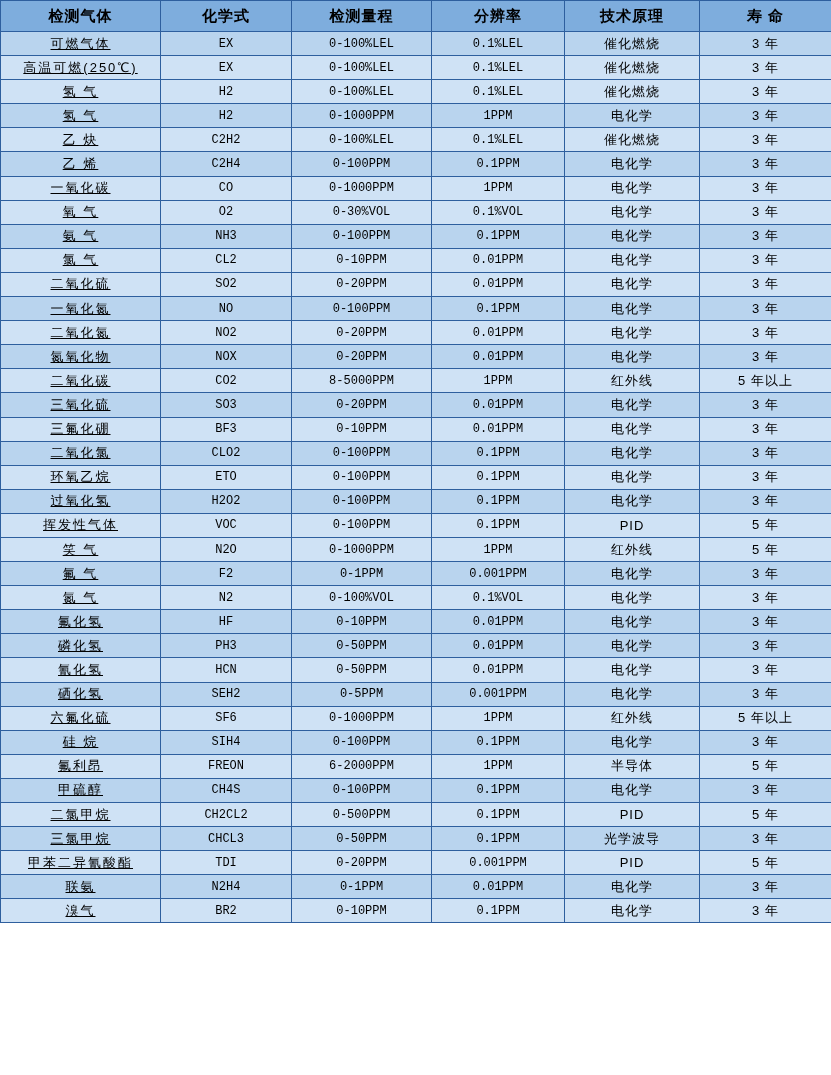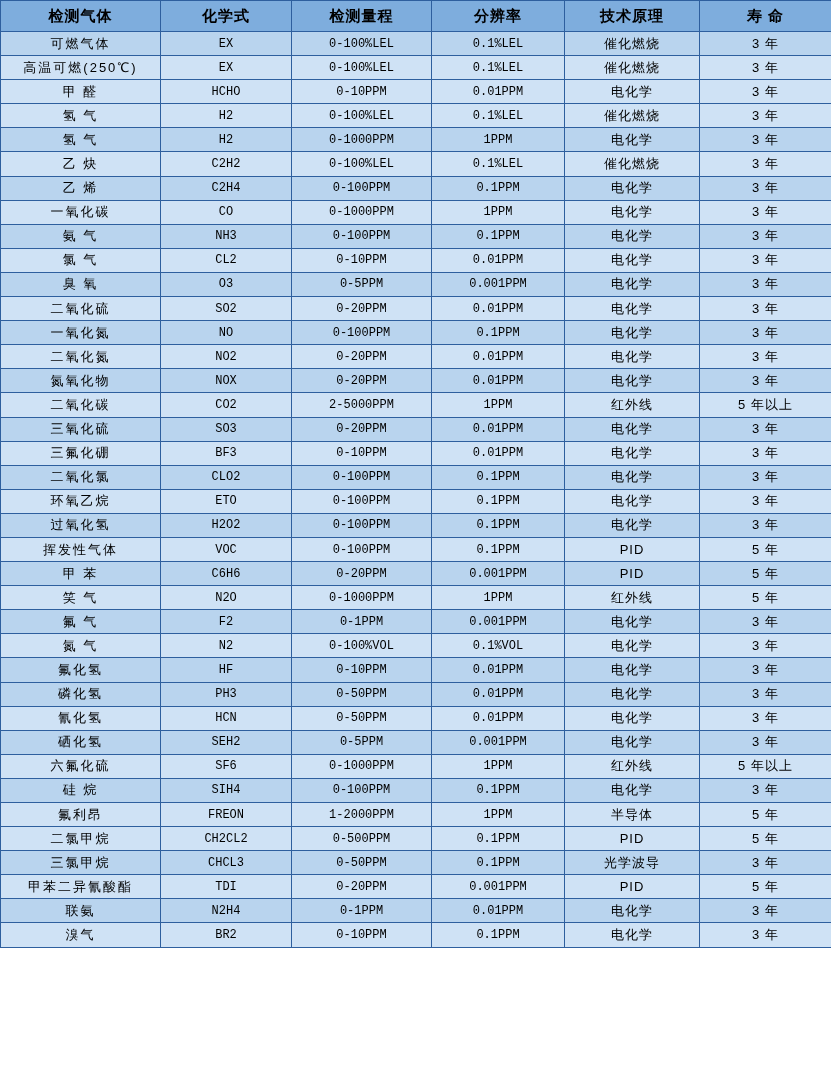--- a/index.html
+++ b/index.html
@@ -44,20 +44,21 @@
     height: 21.1px;
     font-size: 13px;
     background: #b9d4ee;
     font-weight: normal;
   }
   table.gas-table tbody tr.alt td {
     background: #cfe2f5;
   }
   table.gas-table tbody td.name {
     letter-spacing: 2px;
+    text-decoration: underline;
   }
   table.gas-table tbody td.formula,
   table.gas-table tbody td.range,
   table.gas-table tbody td.res {
     font-family: "Liberation Mono", monospace;
     font-size: 12px;
     letter-spacing: 0px;
   }
   table.gas-table tbody td.life,
   table.gas-table tbody td.tech {
@@ -97,28 +98,20 @@
       </tr>
       <tr class="alt">
         <td class="name">高温可燃(250℃)</td>
         <td class="formula">EX</td>
         <td class="range">0-100%LEL</td>
         <td class="res">0.1%LEL</td>
         <td class="tech">催化燃烧</td>
         <td class="life">3 年</td>
       </tr>
       <tr class="alt">
-        <td class="name">甲 醛</td>
-        <td class="formula">HCHO</td>
-        <td class="range">0-10PPM</td>
-        <td class="res">0.01PPM</td>
-        <td class="tech">电化学</td>
-        <td class="life">3 年</td>
-      </tr>
-      <tr class="alt">
         <td class="name">氢 气</td>
         <td class="formula">H2</td>
         <td class="range">0-100%LEL</td>
         <td class="res">0.1%LEL</td>
         <td class="tech">催化燃烧</td>
         <td class="life">3 年</td>
       </tr>
       <tr>
         <td class="name">氢 气</td>
         <td class="formula">H2</td>
@@ -144,44 +137,44 @@
         <td class="life">3 年</td>
       </tr>
       <tr class="alt">
         <td class="name">一氧化碳</td>
         <td class="formula">CO</td>
         <td class="range">0-1000PPM</td>
         <td class="res">1PPM</td>
         <td class="tech">电化学</td>
         <td class="life">3 年</td>
       </tr>
+      <tr class="alt">
+        <td class="name">氧 气</td>
+        <td class="formula">O2</td>
+        <td class="range">0-30%VOL</td>
+        <td class="res">0.1%VOL</td>
+        <td class="tech">电化学</td>
+        <td class="life">3 年</td>
+      </tr>
       <tr>
         <td class="name">氨 气</td>
         <td class="formula">NH3</td>
         <td class="range">0-100PPM</td>
         <td class="res">0.1PPM</td>
         <td class="tech">电化学</td>
         <td class="life">3 年</td>
       </tr>
       <tr class="alt">
         <td class="name">氯 气</td>
         <td class="formula">CL2</td>
         <td class="range">0-10PPM</td>
         <td class="res">0.01PPM</td>
         <td class="tech">电化学</td>
         <td class="life">3 年</td>
       </tr>
-      <tr>
-        <td class="name">臭 氧</td>
-        <td class="formula">O3</td>
-        <td class="range">0-5PPM</td>
-        <td class="res">0.001PPM</td>
-        <td class="tech">电化学</td>
-        <td class="life">3 年</td>
-      </tr>
       <tr class="alt">
         <td class="name">二氧化硫</td>
         <td class="formula">SO2</td>
         <td class="range">0-20PPM</td>
         <td class="res">0.01PPM</td>
         <td class="tech">电化学</td>
         <td class="life">3 年</td>
       </tr>
       <tr>
         <td class="name">一氧化氮</td>
@@ -203,21 +196,21 @@
         <td class="name">氮氧化物</td>
         <td class="formula">NOX</td>
         <td class="range">0-20PPM</td>
         <td class="res">0.01PPM</td>
         <td class="tech">电化学</td>
         <td class="life">3 年</td>
       </tr>
       <tr class="alt">
         <td class="name">二氧化碳</td>
         <td class="formula">CO2</td>
-        <td class="range">2-5000PPM</td>
+        <td class="range">8-5000PPM</td>
         <td class="res">1PPM</td>
         <td class="tech">红外线</td>
         <td class="life">5 年以上</td>
       </tr>
       <tr>
         <td class="name">三氧化硫</td>
         <td class="formula">SO3</td>
         <td class="range">0-20PPM</td>
         <td class="res">0.01PPM</td>
         <td class="tech">电化学</td>
@@ -253,28 +246,20 @@
         <td class="range">0-100PPM</td>
         <td class="res">0.1PPM</td>
         <td class="tech">电化学</td>
         <td class="life">3 年</td>
       </tr>
       <tr class="alt">
         <td class="name">挥发性气体</td>
         <td class="formula">VOC</td>
         <td class="range">0-100PPM</td>
         <td class="res">0.1PPM</td>
-        <td class="tech">PID</td>
-        <td class="life">5 年</td>
-      </tr>
-      <tr>
-        <td class="name">甲 苯</td>
-        <td class="formula">C6H6</td>
-        <td class="range">0-20PPM</td>
-        <td class="res">0.001PPM</td>
         <td class="tech">PID</td>
         <td class="life">5 年</td>
       </tr>
       <tr class="alt">
         <td class="name">笑 气</td>
         <td class="formula">N2O</td>
         <td class="range">0-1000PPM</td>
         <td class="res">1PPM</td>
         <td class="tech">红外线</td>
         <td class="life">5 年</td>
@@ -339,24 +324,32 @@
         <td class="name">硅 烷</td>
         <td class="formula">SIH4</td>
         <td class="range">0-100PPM</td>
         <td class="res">0.1PPM</td>
         <td class="tech">电化学</td>
         <td class="life">3 年</td>
       </tr>
       <tr class="alt">
         <td class="name">氟利昂</td>
         <td class="formula">FREON</td>
-        <td class="range">1-2000PPM</td>
+        <td class="range">6-2000PPM</td>
         <td class="res">1PPM</td>
         <td class="tech">半导体</td>
         <td class="life">5 年</td>
+      </tr>
+      <tr>
+        <td class="name">甲硫醇</td>
+        <td class="formula">CH4S</td>
+        <td class="range">0-100PPM</td>
+        <td class="res">0.1PPM</td>
+        <td class="tech">电化学</td>
+        <td class="life">3 年</td>
       </tr>
       <tr class="alt">
         <td class="name">二氯甲烷</td>
         <td class="formula">CH2CL2</td>
         <td class="range">0-500PPM</td>
         <td class="res">0.1PPM</td>
         <td class="tech">PID</td>
         <td class="life">5 年</td>
       </tr>
       <tr>

